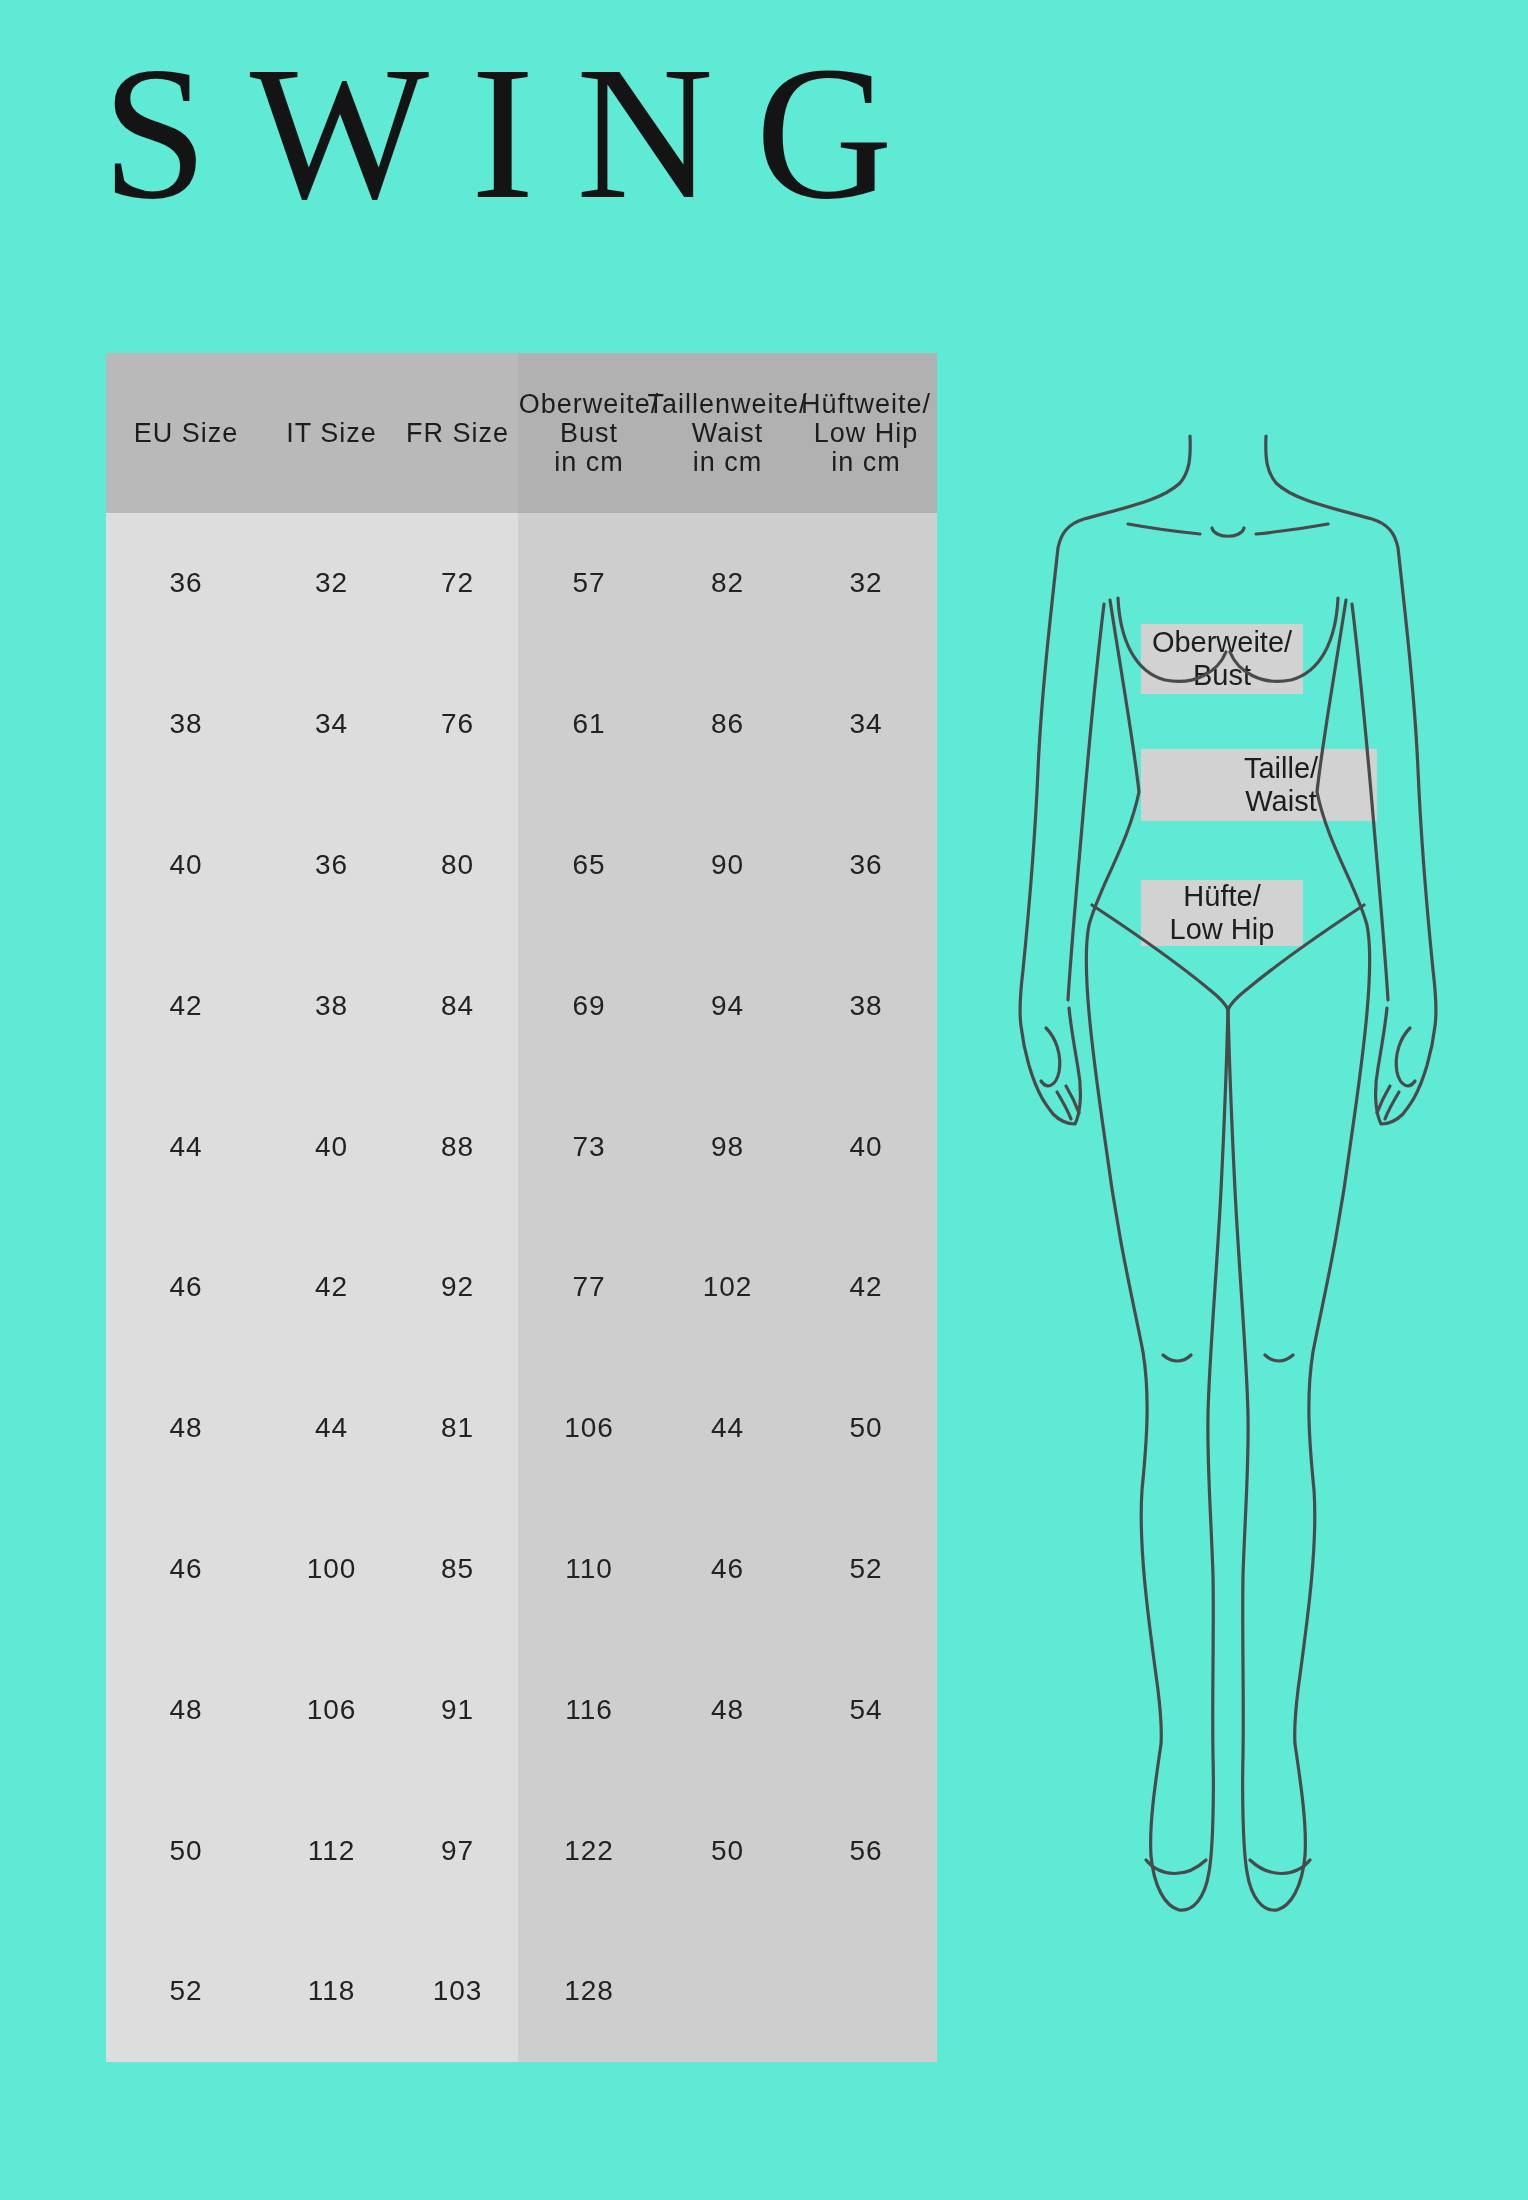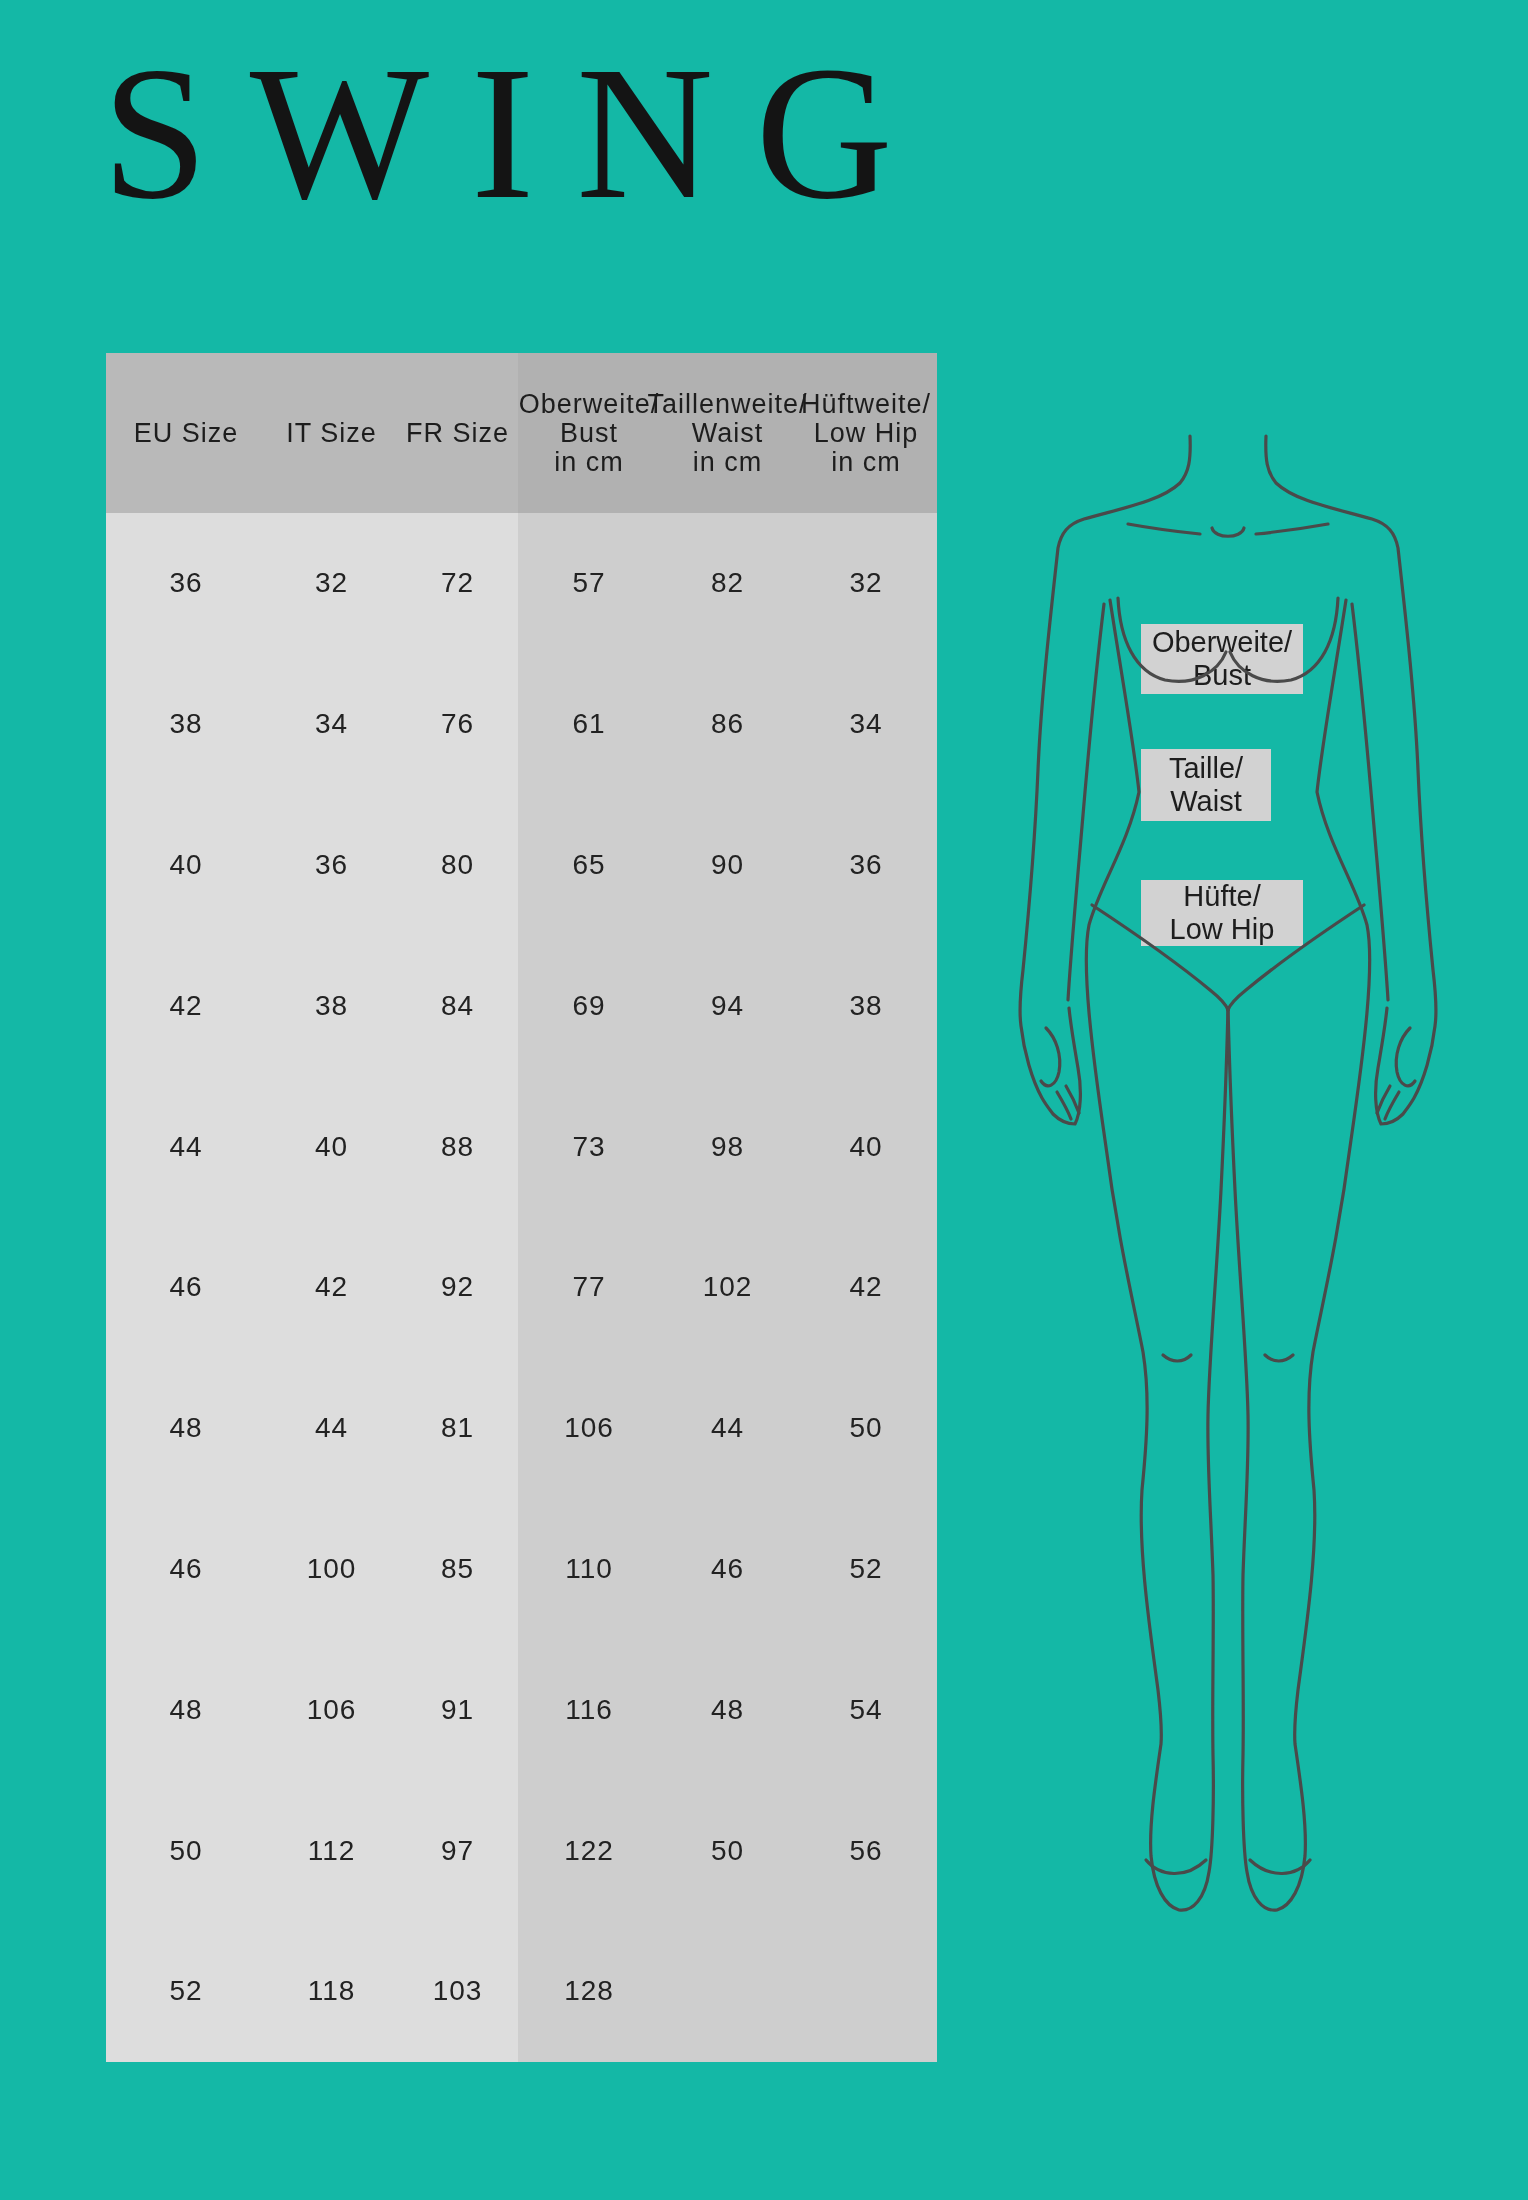--- a/index.html
+++ b/index.html
@@ -1,19 +1,19 @@
 <!DOCTYPE html>
 <html><head>
 <meta charset="utf-8">
 <style>
   html,body{margin:0;padding:0;background:#ececec;}
   .page{
     position:relative;
     width:1528px;height:2200px;
-    background:#14b8a6;
+    background:#5eead4;
     font-family:"Liberation Sans",sans-serif;
     color:#1d1d1d;
     overflow:hidden;
   }
   .logo{
     position:absolute;
     left:102px;top:38px;
     font-family:"Liberation Serif",serif;
     font-weight:400;
     font-size:190px;
@@ -48,21 +48,21 @@
   .head-multi span{white-space:nowrap;}
   
   .figure-label{
     position:absolute;z-index:1;
     background:#d2d2d2;
     display:flex;flex-direction:column;align-items:center;justify-content:center;
     font-size:29px;line-height:33px;color:#1d1d1d;
     text-align:center;
   }
   #label-bust {left:1141px;top:624px;width:162px;height:70px;}
-  #label-waist{left:1141px;top:749px;width:130px;height:72px;}
+  #label-waist{left:1141px;top:749px;width:192px;height:72px;padding-left:44px;}
   #label-hip  {left:1141px;top:880px;width:162px;height:66px;}
   svg.figure{
     position:absolute;z-index:2;
     left:1000px;top:420px;width:460px;height:1520px;
     pointer-events:none;
   }
   svg.figure path{
     fill:none;stroke:#4a4a4a;stroke-width:3.2;
     stroke-linecap:round;stroke-linejoin:round;
   }

